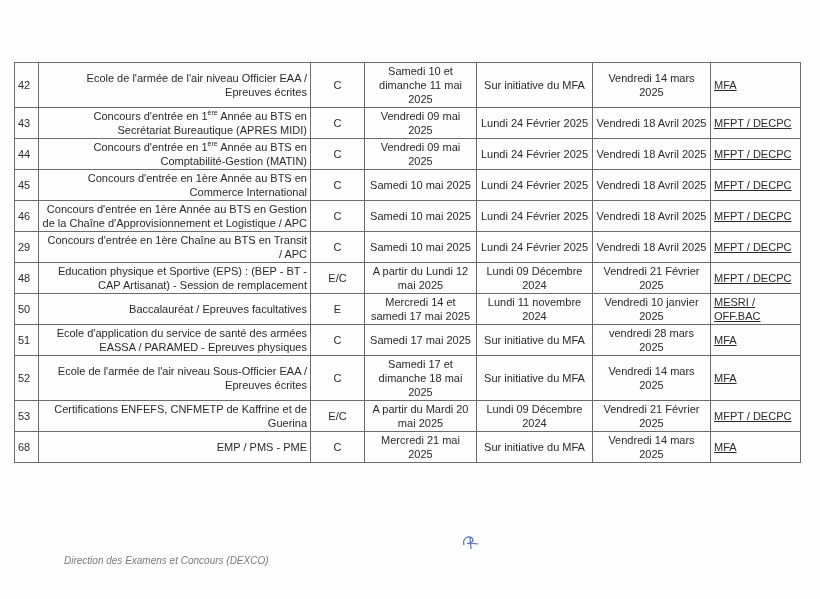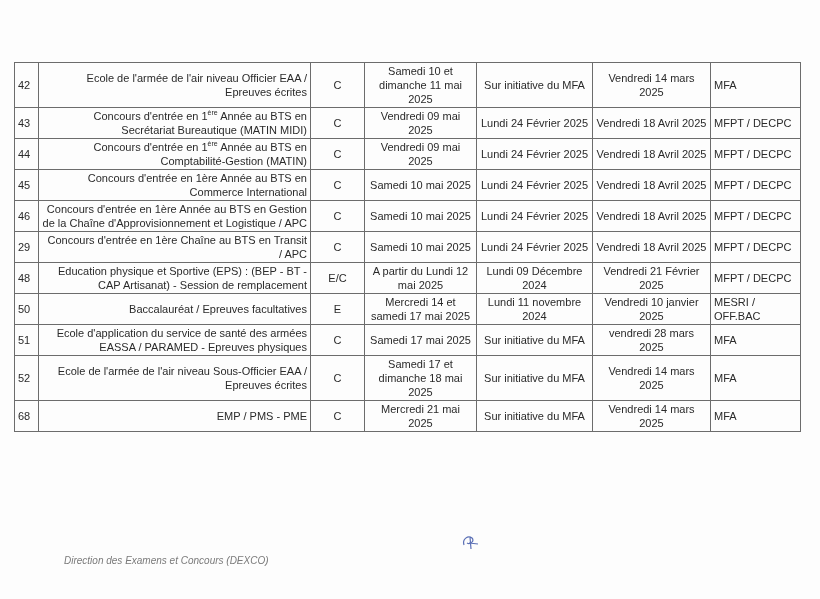--- a/index.html
+++ b/index.html
@@ -11,21 +11,21 @@
     position:absolute; left:14px; top:62px; border-collapse:collapse;
     width:786px; font-size:11px; line-height:14px; table-layout:fixed;
   }
   table.sched td {
     border:1px solid #6c6c6c; padding:1px 3px; vertical-align:middle;
   }
   td.num { text-align:left; width:18px; }
   td.title { text-align:right; }
   td.type { text-align:center; }
   td.c { text-align:center; }
-  td.org { text-align:left; }
+  td.org { text-align:left;text-decoration:underline; }
   tr.h3 td { height:42px; }
   tr.h2 td { height:28px; }
   .footer {
     position:absolute; left:64px; top:555px; font-size:10px; font-style:italic; color:#7a7a7a;
   }
   .paraph {
     position:absolute; left:458px; top:531px; width:24px; height:22px;
   }
   sup { font-size:7px; line-height:0; }
 </style>
@@ -47,21 +47,21 @@
       <td class="num">42</td>
       <td class="title">Ecole de l'armée de l'air niveau Officier EAA / Epreuves écrites</td>
       <td class="type">C</td>
       <td class="c">Samedi 10 et dimanche 11 mai 2025</td>
       <td class="c">Sur initiative du MFA</td>
       <td class="c">Vendredi 14 mars 2025</td>
       <td class="org">MFA</td>
     </tr>
     <tr class="h2">
       <td class="num">43</td>
-      <td class="title"><span>Concours d'entrée en 1</span><sup>ère</sup><span> Année au BTS en Secrétariat Bureautique (MATIN MIDI)</span></td>
+      <td class="title"><span>Concours d'entrée en 1</span><sup>ère</sup><span> Année au BTS en Secrétariat Bureautique (APRES MIDI)</span></td>
       <td class="type">C</td>
       <td class="c">Vendredi 09 mai 2025</td>
       <td class="c">Lundi 24 Février 2025</td>
       <td class="c">Vendredi 18 Avril 2025</td>
       <td class="org">MFPT / DECPC</td>
     </tr>
     <tr class="h2">
       <td class="num">44</td>
       <td class="title"><span>Concours d'entrée en 1</span><sup>ère</sup><span> Année au BTS en Comptabilité-Gestion (MATIN)</span></td>
       <td class="type">C</td>
@@ -127,20 +127,29 @@
     <tr class="h3">
       <td class="num">52</td>
       <td class="title">Ecole de l'armée de l'air niveau Sous-Officier EAA / Epreuves écrites</td>
       <td class="type">C</td>
       <td class="c">Samedi 17 et dimanche 18 mai 2025</td>
       <td class="c">Sur initiative du MFA</td>
       <td class="c">Vendredi 14 mars 2025</td>
       <td class="org">MFA</td>
     </tr>
     <tr class="h2">
+      <td class="num">53</td>
+      <td class="title">Certifications ENFEFS, CNFMETP de Kaffrine et de Guerina</td>
+      <td class="type">E/C</td>
+      <td class="c">A partir du Mardi 20 mai 2025</td>
+      <td class="c">Lundi 09 Décembre 2024</td>
+      <td class="c">Vendredi 21 Février 2025</td>
+      <td class="org">MFPT / DECPC</td>
+    </tr>
+    <tr class="h2">
       <td class="num">68</td>
       <td class="title">EMP / PMS - PME</td>
       <td class="type">C</td>
       <td class="c">Mercredi 21 mai 2025</td>
       <td class="c">Sur initiative du MFA</td>
       <td class="c">Vendredi 14 mars 2025</td>
       <td class="org">MFA</td>
     </tr>
   </tbody>
 </table>

